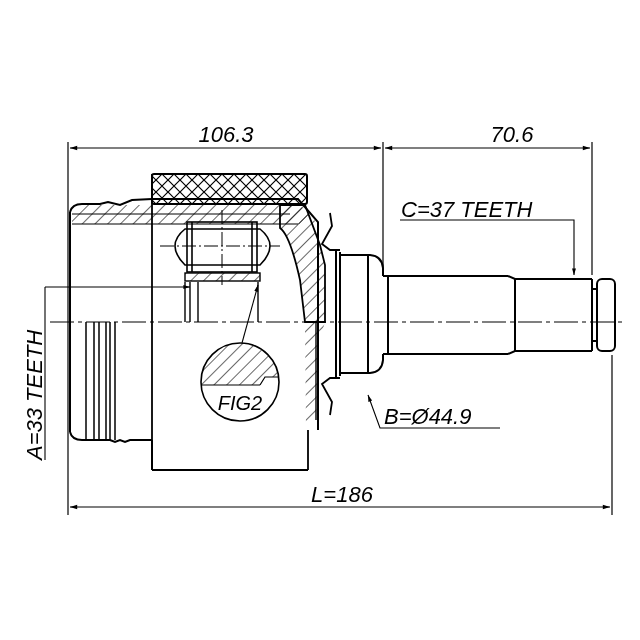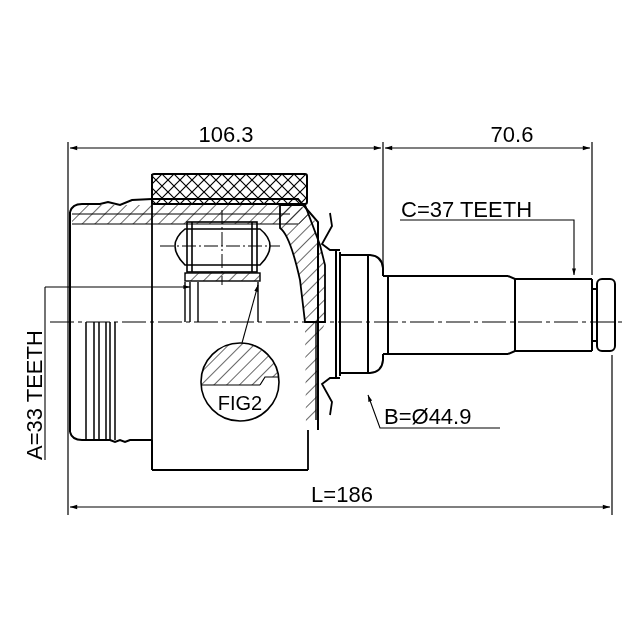--- a/index.html
+++ b/index.html
@@ -1,17 +1,17 @@
 <!DOCTYPE html>
 <html><head>
 <meta charset="utf-8">
 <style>
   html, body { margin: 0; padding: 0; background: #ffffff; }
   body { width: 640px; height: 640px; overflow: hidden; }
-  #canvas { position: relative; width: 640px; height: 640px; }
+  #canvas { position: relative; width: 640px; height: 640px; font-style: italic; }
   svg { position: absolute; left: 0; top: 0; }
   .lbl { font-family: "Liberation Sans", sans-serif; fill: #000; }
 </style>
 </head>
 <body>
 
 <div id="canvas">
 <svg width="640" height="640" viewBox="0 0 640 640" xmlns="http://www.w3.org/2000/svg">
   <defs>
     <pattern id="hatch" patternUnits="userSpaceOnUse" width="9" height="9" patternTransform="rotate(45)">

